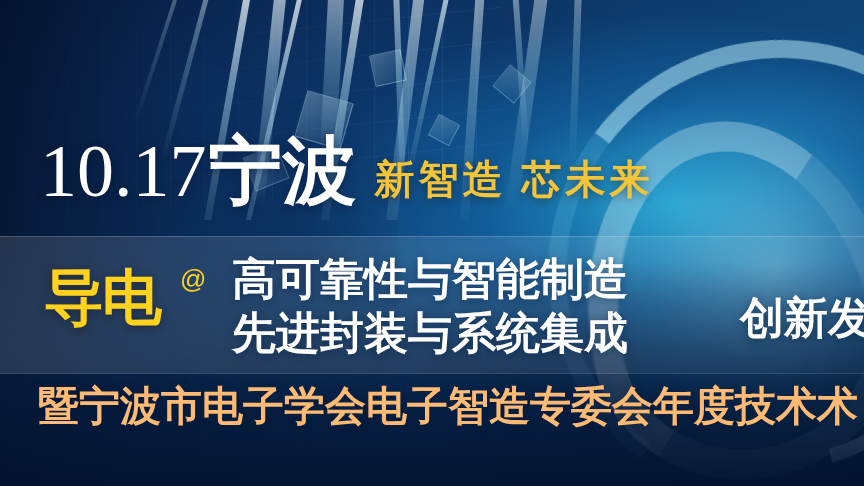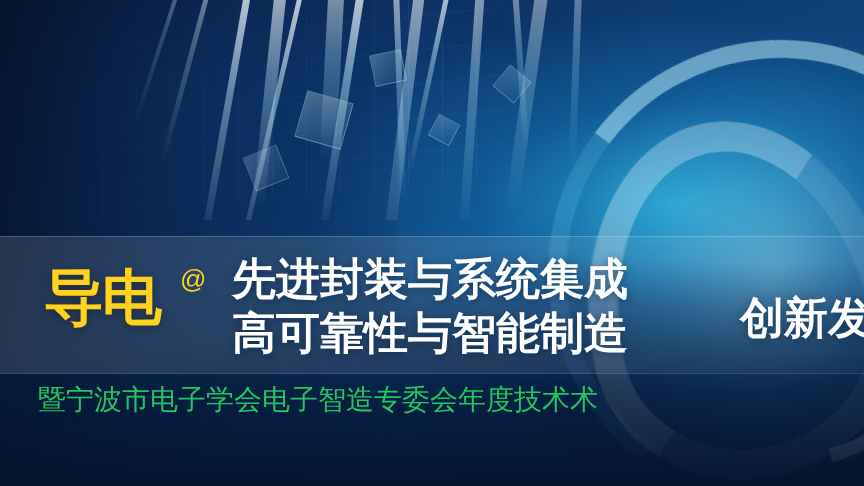--- a/index.html
+++ b/index.html
@@ -209,24 +209,24 @@
     color: #ffffff;
     white-space: nowrap;
     text-shadow: 0 2px 10px rgba(0,25,60,0.55);
   }
 
   .subtitle {
     position: absolute;
     left: 38px;
     top: 386px;
     font-family: "Liberation Sans", sans-serif;
-    font-weight: normal;
-    font-size: 28px;
-    line-height: 1;
-    color: #22c55e;
+    font-weight: bold;
+    font-size: 41px;
+    line-height: 1;
+    color: #fdba74;
     white-space: nowrap;
     text-shadow: 0 2px 9px rgba(0,25,60,0.5);
   }
 </style>
 </head>
 <body>
 
 <div id="poster">
 
   <div class="bg-base"></div>
@@ -261,31 +261,36 @@
   <div class="chip" style="left:300px; top:96px;  width:46px; height:46px; transform: rotate(16deg); opacity:.55;"></div>
   <div class="chip" style="left:372px; top:52px;  width:30px; height:30px; transform: rotate(-12deg); opacity:.5;"></div>
   <div class="chip" style="left:432px; top:118px; width:22px; height:22px; transform: rotate(28deg); opacity:.45;"></div>
   <div class="chip" style="left:248px; top:150px; width:34px; height:34px; transform: rotate(-22deg); opacity:.4;"></div>
   <div class="chip" style="left:498px; top:70px;  width:26px; height:26px; transform: rotate(40deg); opacity:.4;"></div>
 
   <div class="bg-bottom"></div>
 
   <div class="layer">
 
+    <div class="headline-row">
+      <span class="date-text">10.17</span>
+      <span class="city-text">宁波</span>
+      <span class="slogan-text">新智造  芯未来</span>
+    </div>
 
     <div class="band"></div>
 
     <div class="brand">
       <span class="brand-text">导电</span>
       <span class="brand-at">@</span>
     </div>
 
     <div class="topic">
+      <div>高可靠性与智能制造</div>
       <div>先进封装与系统集成</div>
-      <div>高可靠性与智能制造</div>
     </div>
 
     <div class="right-phrase">创新发</div>
 
     <div class="subtitle">暨宁波市电子学会电子智造专委会年度技术术</div>
 
   </div>
 </div>
 
 </body></html>

